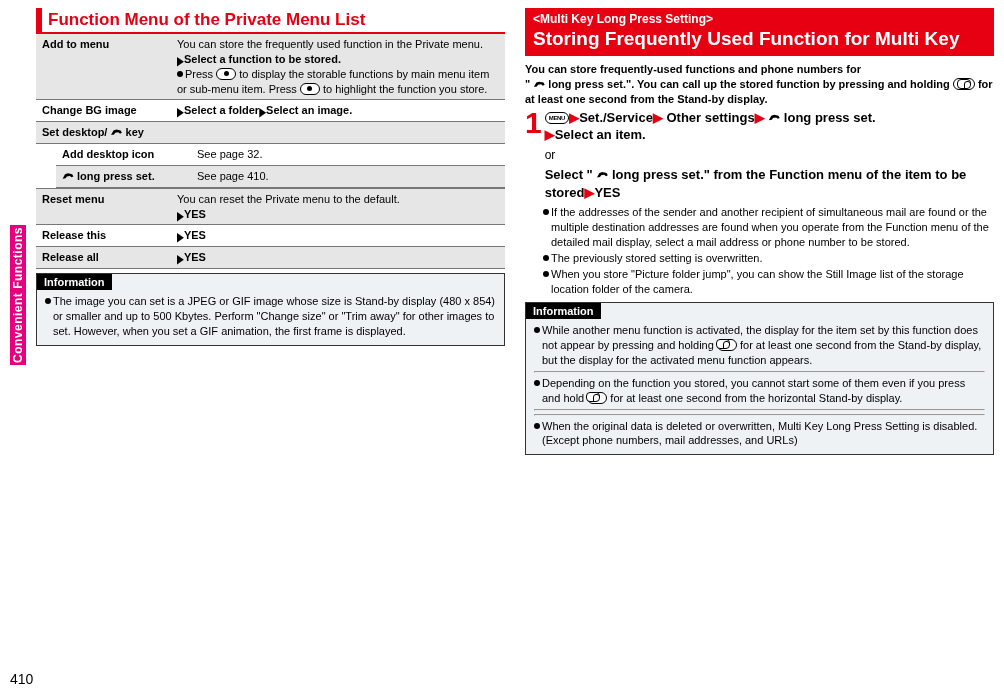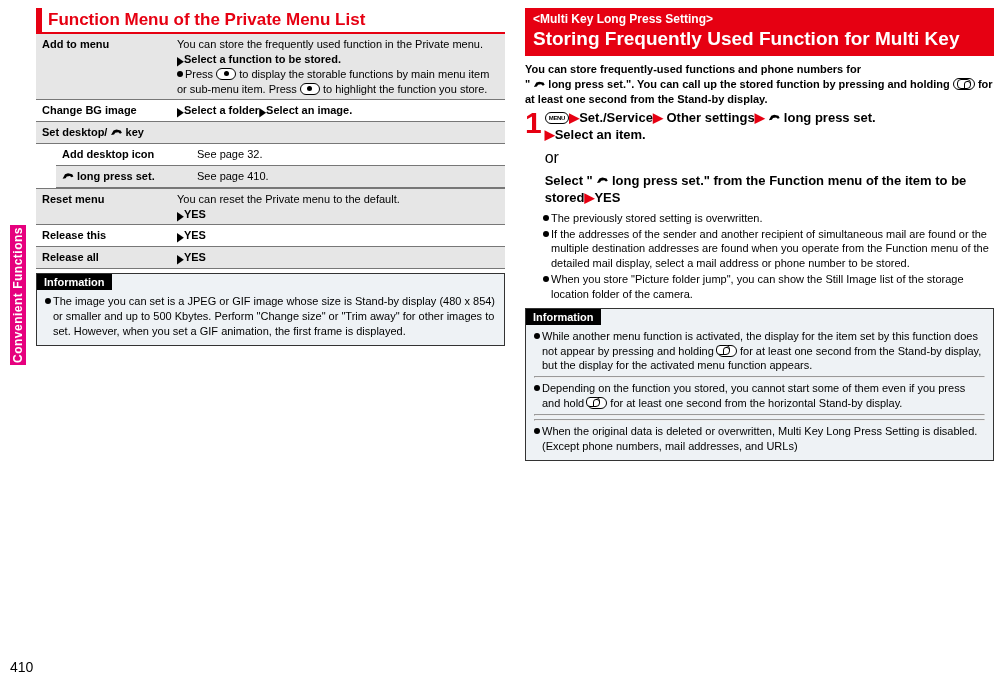--- a/index.html
+++ b/index.html
@@ -29,21 +29,21 @@
     font-size: 12px;
     writing-mode: vertical-rl;
     transform: rotate(180deg);
     text-align: center;
     line-height: 16px;
     letter-spacing: 0.5px;
   }
   .page-no {
     position: absolute;
     left: 10px;
-    bottom: 22px;
+    bottom: 10px;
     font-size: 14px;
   }
 
   
   .sect-title-wrap {
     border-bottom: 2px solid #e60012;
     margin-bottom: 0;
   }
   .sect-title {
     display: inline-block;
@@ -98,21 +98,21 @@
   .redblock .big { font-weight:bold; font-size:19px; line-height:1.18; margin-top:2px; }
 
   .rc-body { padding-top:4px; line-height:1.35; }
   .rc-body p { margin:2px 0; }
   .num1 {
     display:inline-block; font-size:30px; font-weight:bold; color:#e60012;
     vertical-align: top; line-height:0.9; margin-right:3px;
   }
   .step-wrap { display:flex; align-items:flex-start; margin-top:2px; }
   .step-text { flex:1; font-weight:bold; font-size:13px; line-height:1.35; }
-  .step-text .or { font-weight:normal; font-size:16px; display:block; margin:3px 0; }
+  .step-text .or { font-weight:normal; font-size:12px; display:block; margin:3px 0; }
   .rc-bullets { padding-left:18px; margin-top:4px; }
   .rc-bullets p { padding-left:8px; text-indent:-8px; margin:1px 0; }
   .small-arrow { color:#e60012; font-weight:bold; }
   .info-box.r { margin-top:6px; }
   .info-body.r p { border-top: none; }
   .info-sep { border-top:1px solid #999; margin:3px 0; }
 </style>
 </head>
 <body>
 
@@ -209,22 +209,22 @@
         <span class="num1">1</span>
         <div class="step-text">
           <span class="key-oval key-menu">MENU</span><span class="small-arrow">▶</span><span>Set./Service</span><span class="small-arrow">▶</span><span> Other settings</span><span class="small-arrow">▶</span> <span class="key-phone"></span><span> long press set.</span><br>
           <span class="small-arrow">▶</span><span>Select an item.</span>
           <span class="or">or</span>
           <span>Select " </span><span class="key-phone"></span><span> long press set." from the Function menu of the item to be stored</span><span class="small-arrow">▶</span><span>YES</span>
         </div>
       </div>
 
       <div class="rc-bullets">
+        <p><span class="bullet"></span><span>If the addresses of the sender and another recipient of simultaneous mail are found or the multiple destination addresses are found when you operate from the Function menu of the detailed mail display, select a mail address or phone number to be stored.</span></p>
         <p><span class="bullet"></span><span>The previously stored setting is overwritten.</span></p>
-        <p><span class="bullet"></span><span>If the addresses of the sender and another recipient of simultaneous mail are found or the multiple destination addresses are found when you operate from the Function menu of the detailed mail display, select a mail address or phone number to be stored.</span></p>
         <p><span class="bullet"></span><span>When you store "Picture folder jump", you can show the Still Image list of the storage location folder of the camera.</span></p>
       </div>
     </div>
 
     <div class="info-box r">
       <span class="info-label">Information</span>
       <div class="info-body r">
         <p><span class="bullet"></span><span>While another menu function is activated, the display for the item set by this function does not appear by pressing and holding </span><span class="key-oval"><span class="key-d"></span></span><span> for at least one second from the Stand-by display, but the display for the activated menu function appears.</span></p>
         <hr class="info-sep">
         <p><span class="bullet"></span><span>Depending on the function you stored, you cannot start some of them even if you press and hold </span><span class="key-oval"><span class="key-d"></span></span><span> for at least one second from the horizontal Stand-by display.</span></p>

